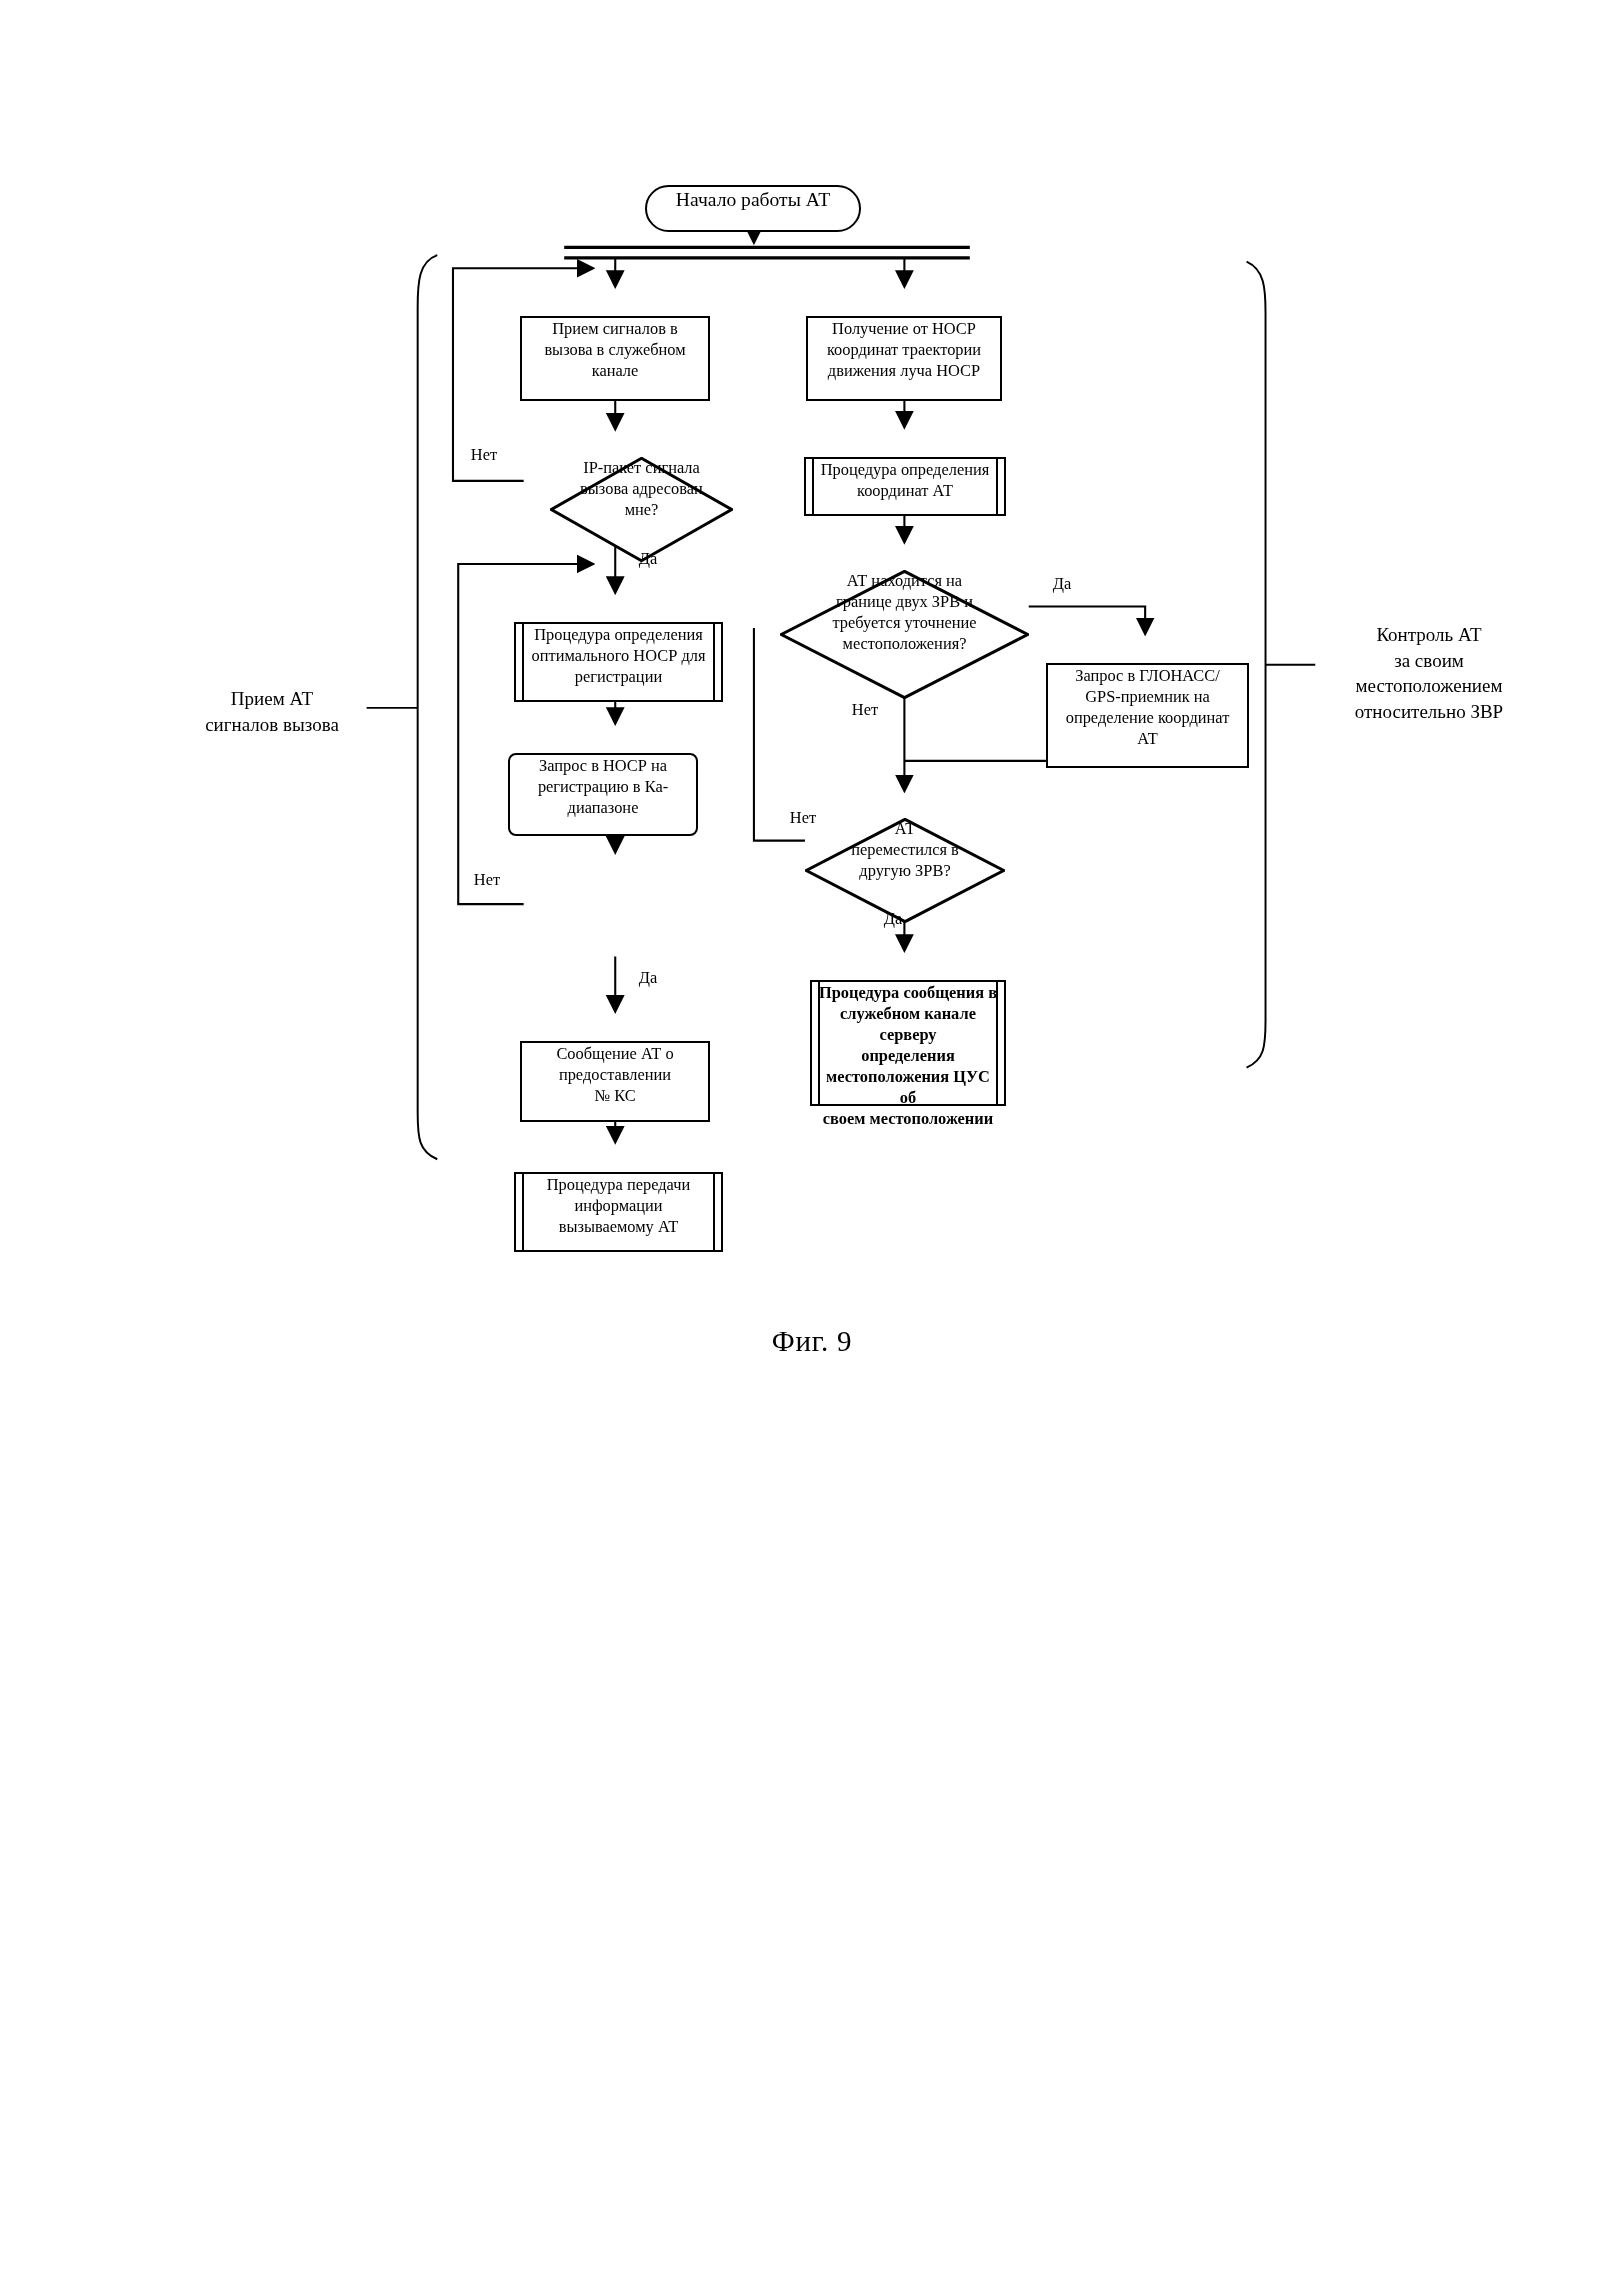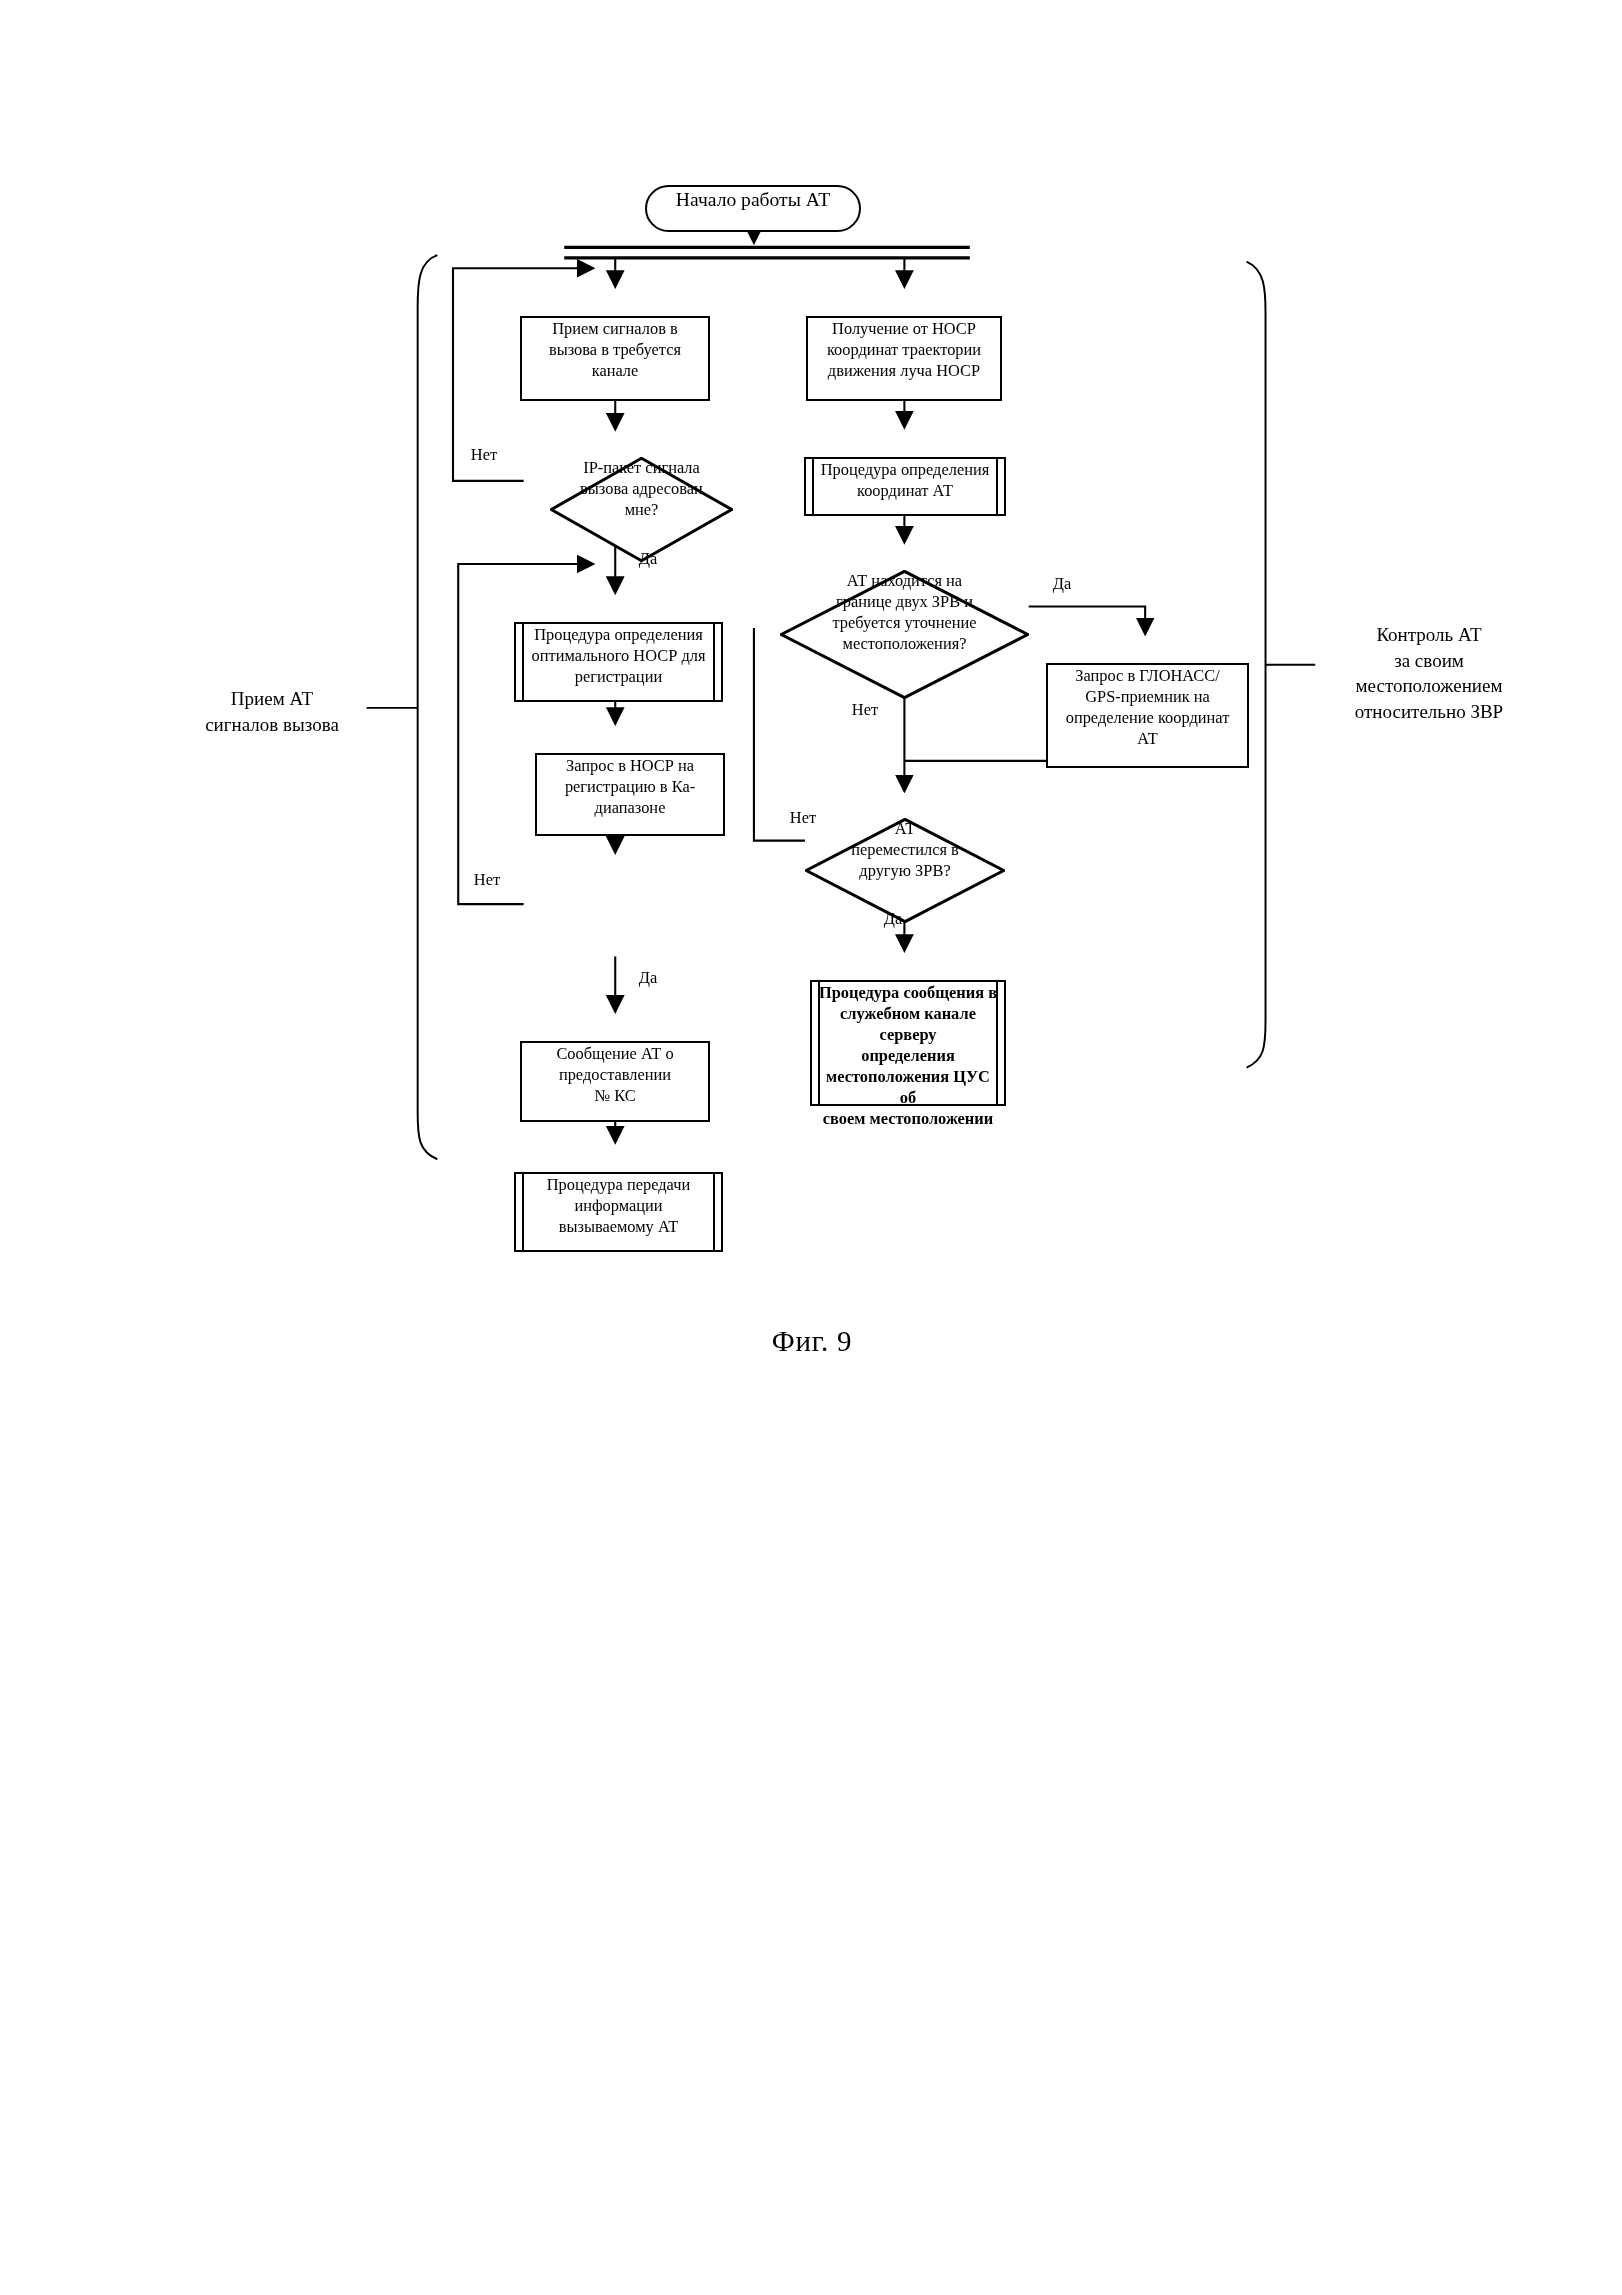--- a/index.html
+++ b/index.html
@@ -170,40 +170,40 @@
       <line x1="1934" y1="1016" x2="2010" y2="1016" stroke-width="3"></line>
     </g>
   </svg>
 
   <div class="node terminator" style="left:645px; top:157px; width:216px; height:47px;">
     <span class="txt">Начало работы АТ</span>
   </div>
 
   <div class="node process" style="left:520px; top:288px; width:190px; height:85px;">
     <span class="txt">Прием сигналов в
-вызова в требуется
+вызова в служебном
 канале</span>
   </div>
 
   <div class="node decision" style="left:550px; top:429px; width:183px; height:105px;">
     <svg class="diamond" viewBox="0 0 280 160" preserveAspectRatio="none">
       <polygon points="140,2 278,80 140,158 2,80" fill="#fff" stroke="#000" stroke-width="3" vector-effect="non-scaling-stroke"></polygon>
     </svg>
     <span class="txt">IP-пакет сигнала
 вызова адресован
 мне?</span>
   </div>
 
   <div class="node predefined" style="left:514px; top:594px; width:209px; height:80px;">
     <span class="txt">Процедура  определения
 оптимального НОСР для
 регистрации</span>
   </div>
 
-  <div class="node process" style="left:535px; top:725px; width:190px; height:83px;">
+  <div class="node process" style="left:508px; top:725px; width:190px; height:83px;border-radius:8px;">
     <span class="txt">Запрос в НОСР на
 регистрацию в Ка-
 диапазоне</span>
   </div>
 
 
   <div class="node process" style="left:520px; top:1013px; width:190px; height:81px;">
     <span class="txt">Сообщение АТ о
 предоставлении
 № КС</span>

